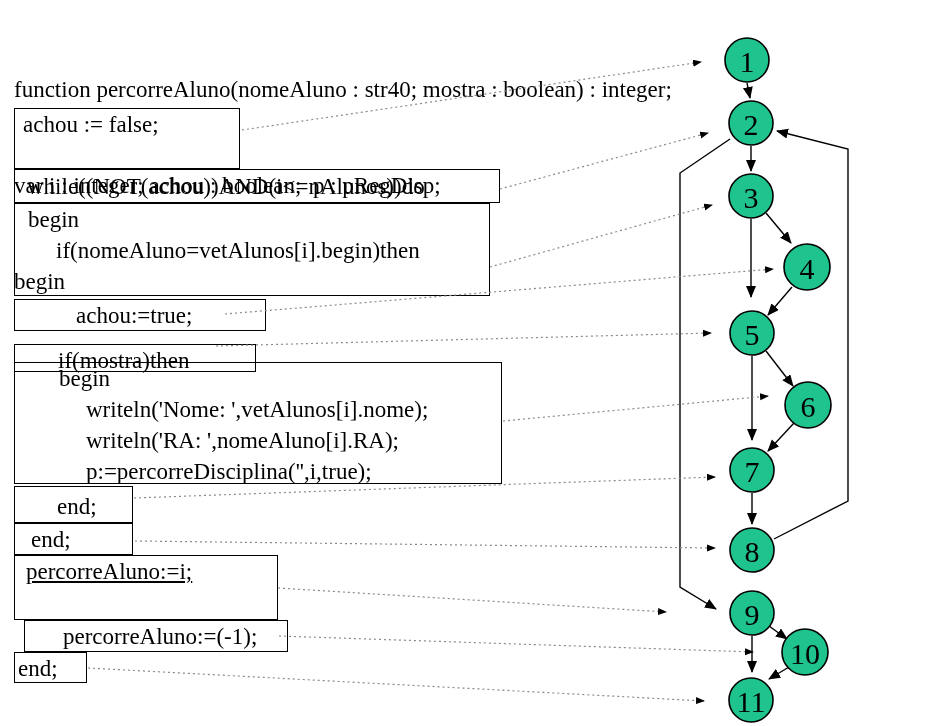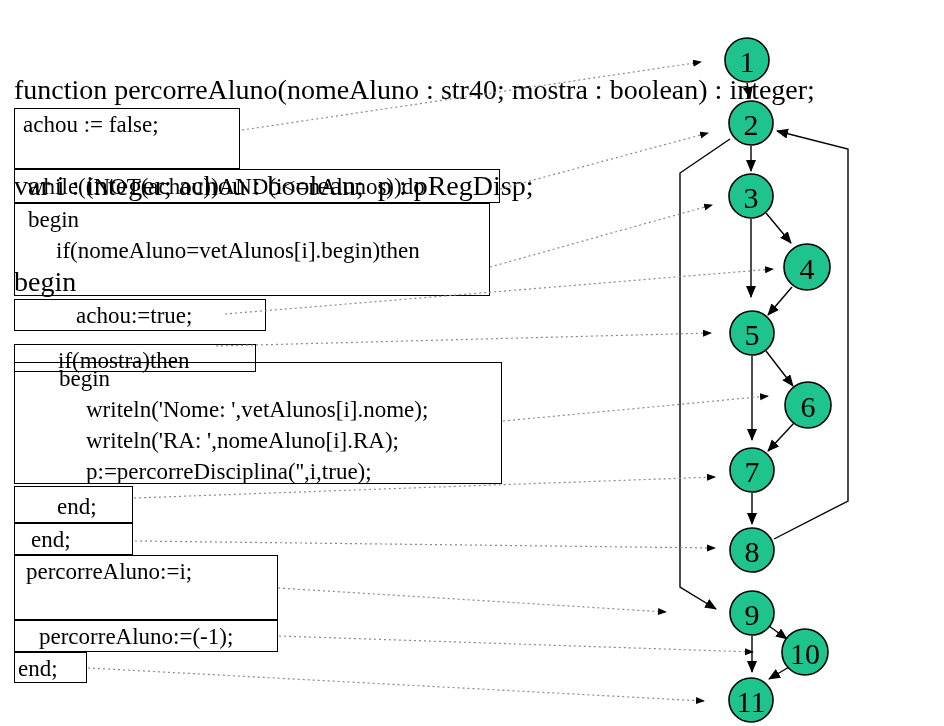--- a/index.html
+++ b/index.html
@@ -1,21 +1,21 @@
 <!DOCTYPE html>
 <html><head>
 <meta charset="utf-8">
 <style>
   html,body { margin:0; padding:0; }
   body {
     width:944px; height:726px; position:relative;
     background:#ffffff; overflow:hidden;
     font-family:"Liberation Serif", serif; color:#000;
   }
-  .hdr { position:absolute; left:14px; top:10px; font-size:28px; line-height:32px; white-space:pre; }
+  .hdr { position:absolute; left:14px; top:10px; font-size:23px; line-height:32px; white-space:pre; }
   #code-blocks { position:absolute; inset:0; }
   .code-box { position:absolute; border:1.5px solid #000; box-sizing:border-box; }
   .code-line { font-size:23px; line-height:31px; white-space:pre; }
   #graph-svg { position:absolute; left:0; top:0; }
   .edge { fill:none; stroke:#000; stroke-width:1.4px; }
   .conn { fill:none; stroke:#8a8a8a; stroke-width:1.2px; stroke-dasharray:2 3; }
   .node-circle { stroke:#000; stroke-width:1.6px; }
   .node-label { font-family:"Liberation Serif", serif; font-size:30px; fill:#000; text-anchor:middle; }
 </style>
 </head>
@@ -50,23 +50,23 @@
       <div class="code-line" style="padding-left: 71px;">writeln('RA: ',nomeAluno[i].RA);</div>
       <div class="code-line" style="padding-left: 71px;">p:=percorreDisciplina('',i,true);</div>
     </div>
     <div class="code-box" style="left: 14px; top: 486px; width: 119px; height: 37px; padding-top: 4px;">
       <div class="code-line" style="padding-left: 42px;">end;</div>
     </div>
     <div class="code-box" style="left: 14px; top: 523px; width: 119px; height: 32px; padding-top: 0px;">
       <div class="code-line" style="padding-left: 16px;">end;</div>
     </div>
     <div class="code-box" style="left: 14px; top: 555px; width: 264px; height: 65px; padding-top: 0px;">
-      <div class="code-line" style="padding-left: 11px;">percorreAluno:=i;</div>
+      <div class="code-line" style="padding-left: 11px; text-decoration: underline;">percorreAluno:=i;</div>
     </div>
-    <div class="code-box" style="left: 14px; top: 620px; width: 264px; height: 32px; padding-top: 0px;">
+    <div class="code-box" style="left: 24px; top: 620px; width: 264px; height: 32px; padding-top: 0px; padding-left: 14px;">
       <div class="code-line" style="padding-left: 24px;">percorreAluno:=(-1);</div>
     </div>
     <div class="code-box" style="left: 14px; top: 652px; width: 73px; height: 31px; padding-top: 0px;">
       <div class="code-line" style="padding-left: 3px;">end;</div>
     </div>
   </div>
 
 <svg id="graph-svg" width="944" height="726" viewBox="0 0 944 726">
   <defs>
     <marker id="ah" markerUnits="userSpaceOnUse" markerWidth="14" markerHeight="12" refX="11" refY="5" orient="auto">

